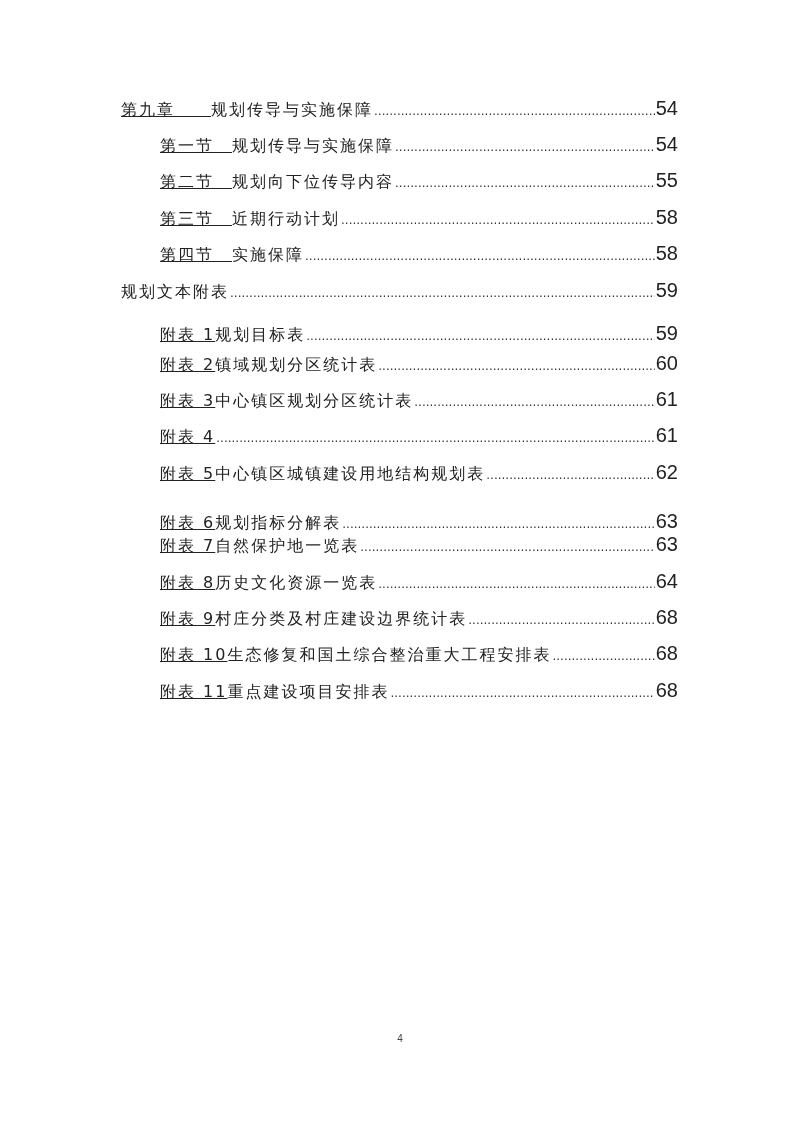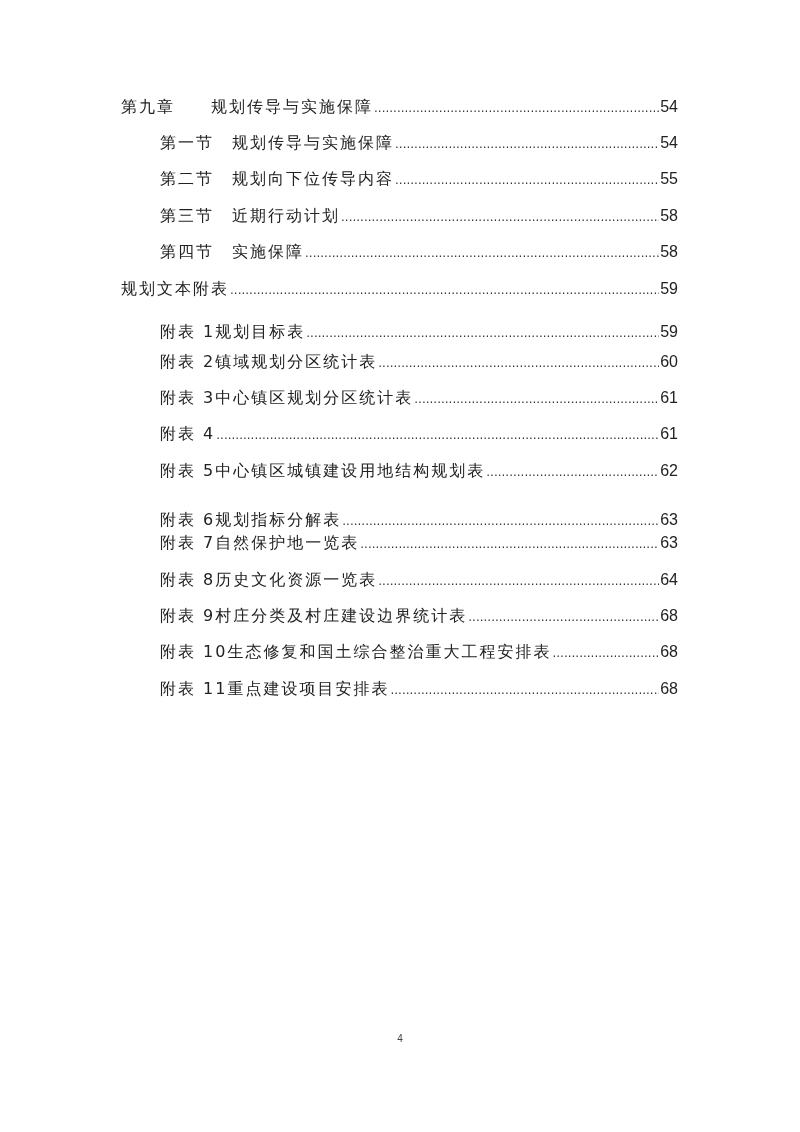--- a/index.html
+++ b/index.html
@@ -3,26 +3,26 @@
 <meta charset="utf-8">
 <style>
   html, body { margin: 0; padding: 0; background: #ffffff; }
   body { width: 800px; height: 1132px; position: relative; overflow: hidden;
          font-family: "DejaVu Sans", "Liberation Sans", sans-serif; color: #222; }
   .toc { position: absolute; left: 0; top: 0; width: 800px; }
   .row { position: absolute; display: flex; align-items: baseline; height: 24px;
          font-size: 16px; letter-spacing: 2px; white-space: nowrap; }
   .row.level-0 { left: 121px; width: 557px; }
   .row.level-1 { left: 160px; width: 518px; }
-  .prefix { flex: none; }
+  .prefix { flex: none; text-decoration: underline; }
   .title { flex: none; text-align: center; }
   .leader { flex: 1 1 auto; overflow: hidden; letter-spacing: 0; margin: 0 1px;
             position: relative; top: 0; color: #333; font-size: 12px; }
   .leader::after { content: "........................................................................................................................................................................................................................................................"; }
-  .page { flex: none; letter-spacing: 0; font-family: "Liberation Sans", sans-serif; font-size: 16px; }
+  .page { flex: none; letter-spacing: 0; font-family: "Liberation Sans", sans-serif; font-size: 20px; }
   .page-number { position: absolute; top: 1033px; left: 0; width: 800px; text-align: center;
                  font-size: 10px; color: #444; font-family: "Liberation Sans", sans-serif; }
 </style>
 </head>
 <body>
 
 <div class="toc">
   <div class="row level-0" style="top:97px">
     <span class="prefix">第九章</span>
     <span class="prefix">　　</span>

